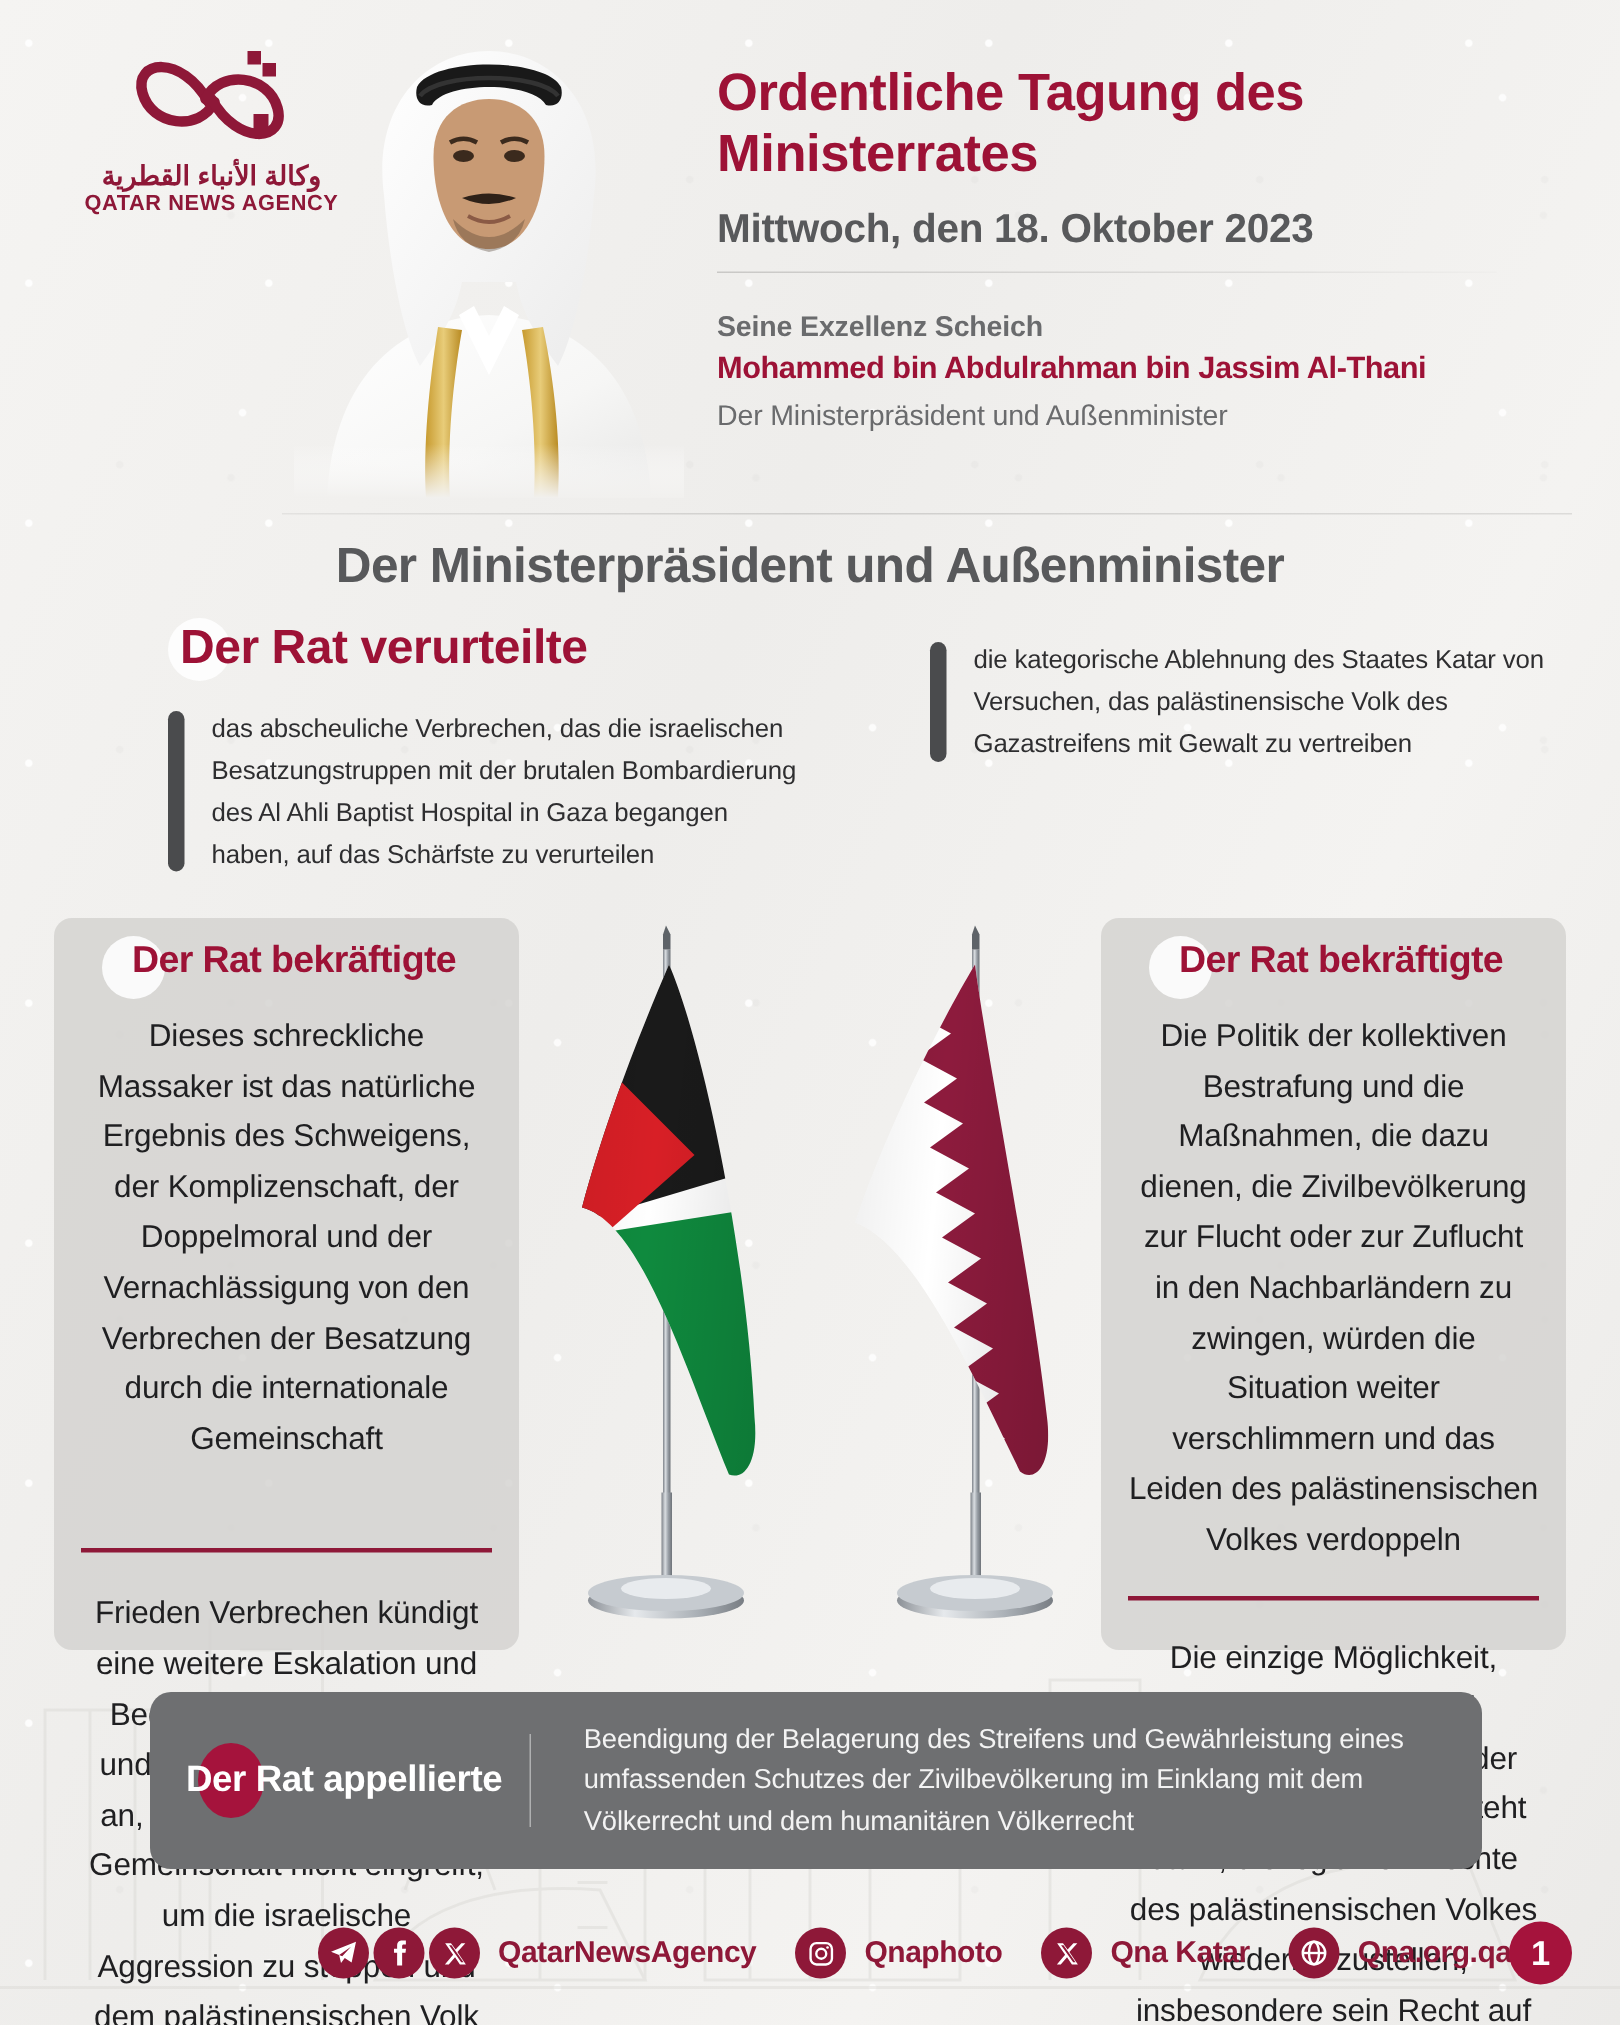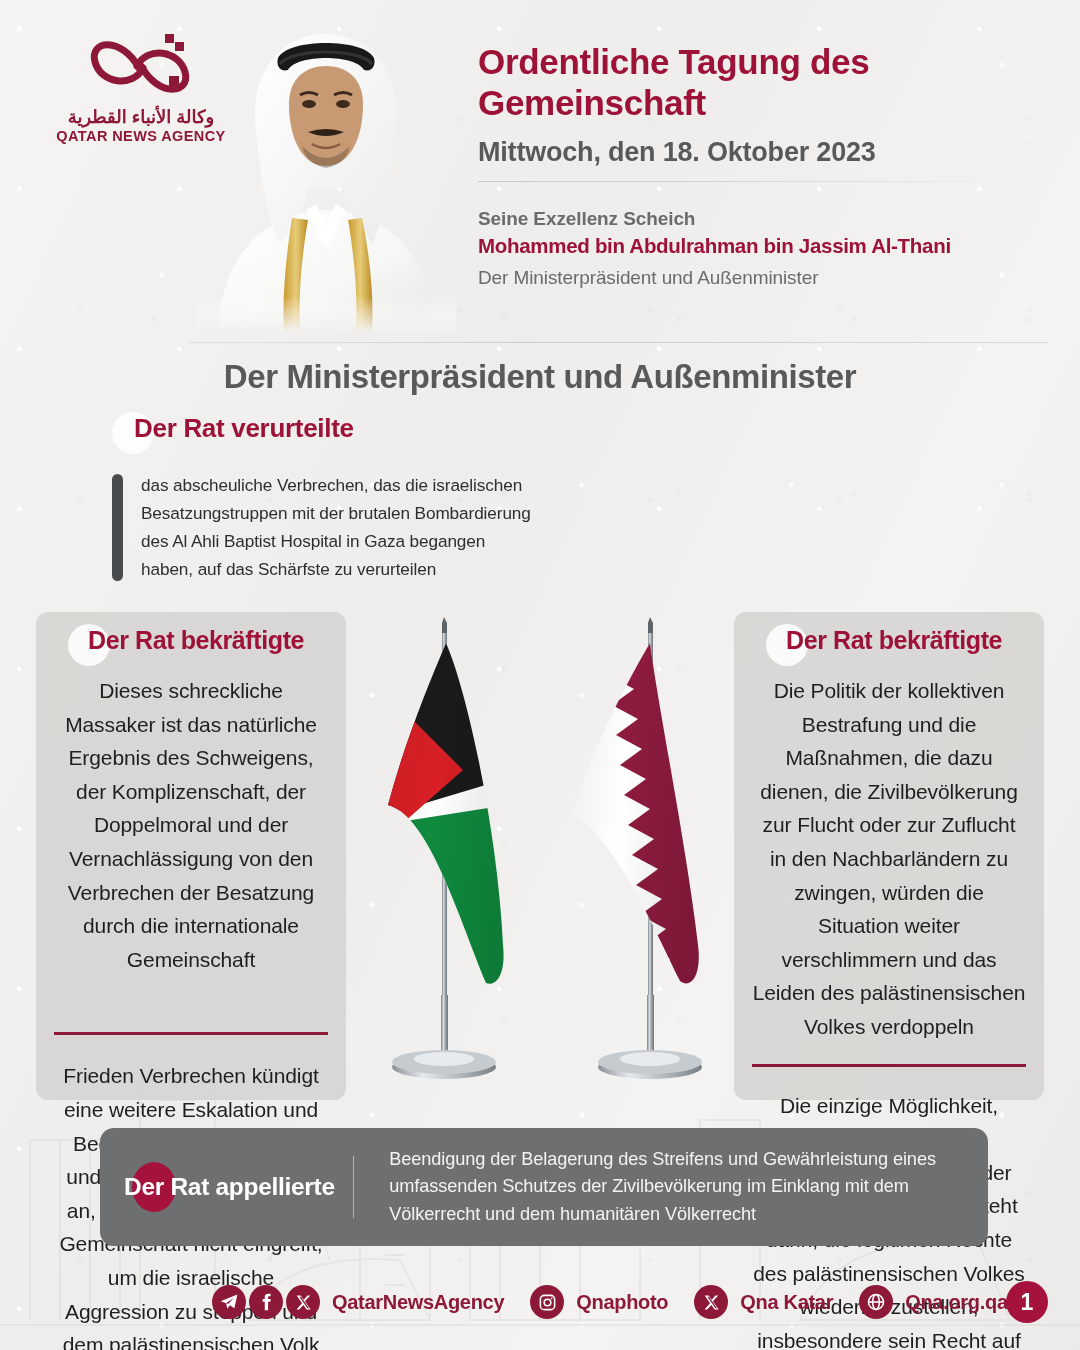--- a/index.html
+++ b/index.html
@@ -155,22 +155,22 @@
   .head-line { position: relative; height: 46px; }
   .head-dot {
     position: absolute;
     left: 0; top: 0;
     width: 42px; height: 42px;
     border-radius: 50%;
     background: #fdfdfd;
   }
   .head-label {
     position: absolute;
-    left: 22px; top: 1px;
-    font-size: 26px;
+    left: 8px; top: 1px;
+    font-size: 32px;
     font-weight: bold;
     color: #9d1236;
     letter-spacing: -0.3px;
     white-space: nowrap;
   }
   .stmt-row {
     display: flex;
     margin-top: 14px;
   }
   .stmt-bar {
@@ -433,21 +433,21 @@
 
     <path d="M110 198 L130 238 L150 198 L140 192 L130 212 L120 192 Z" fill="#ffffff"></path>
 
     <path d="M96 206 C 90 244, 86 286, 88 320 L 104 320 C 102 284, 106 242, 112 208 Z" fill="url(#gold)"></path>
     <path d="M166 206 C 174 244, 178 286, 176 320 L 160 320 C 162 284, 158 242, 152 208 Z" fill="url(#gold)"></path>
 
     <rect x="0" y="200" width="260" height="120" fill="url(#fadeout)"></rect>
   </svg>
 
   <div class="header-text">
-    <div class="h-title">Ordentliche Tagung des Gemeinschaft</div>
+    <div class="h-title">Ordentliche Tagung des Ministerrates</div>
     <div class="h-date">Mittwoch, den 18. Oktober 2023</div>
     <div class="h-rule"></div>
     <div class="h-excellency">Seine Exzellenz Scheich</div>
     <div class="h-name">Mohammed bin Abdulrahman bin Jassim Al-Thani</div>
     <div class="h-role">Der Ministerpräsident und Außenminister</div>
   </div>
 </div>
 <div class="header-div"></div>
 
 <div class="section-title">Der Ministerpräsident und Außenminister</div>
@@ -459,20 +459,24 @@
       <span class="head-dot"></span>
       <span class="head-label">Der Rat verurteilte</span>
     </div>
     <div class="stmt-row">
       <span class="stmt-bar"></span>
       <span class="stmt-text">das abscheuliche Verbrechen, das die israelischen Besatzungstruppen mit der brutalen Bombardierung des Al Ahli Baptist Hospital in Gaza begangen haben, auf das Schärfste zu verurteilen</span>
     </div>
   </div>
 
   <div class="top-col right">
+    <div class="stmt-row">
+      <span class="stmt-bar"></span>
+      <span class="stmt-text">die kategorische Ablehnung des Staates Katar von Versuchen, das palästinensische Volk des Gazastreifens mit Gewalt zu vertreiben</span>
+    </div>
   </div>
 </div>
 
 <svg class="flags" viewBox="0 0 380 490">
   <defs>
     <linearGradient id="poleG" x1="0" y1="0" x2="1" y2="0">
       <stop offset="0%" stop-color="#7d8289"></stop>
       <stop offset="35%" stop-color="#d9dde1"></stop>
       <stop offset="65%" stop-color="#9aa0a7"></stop>
       <stop offset="100%" stop-color="#6e7379"></stop>

